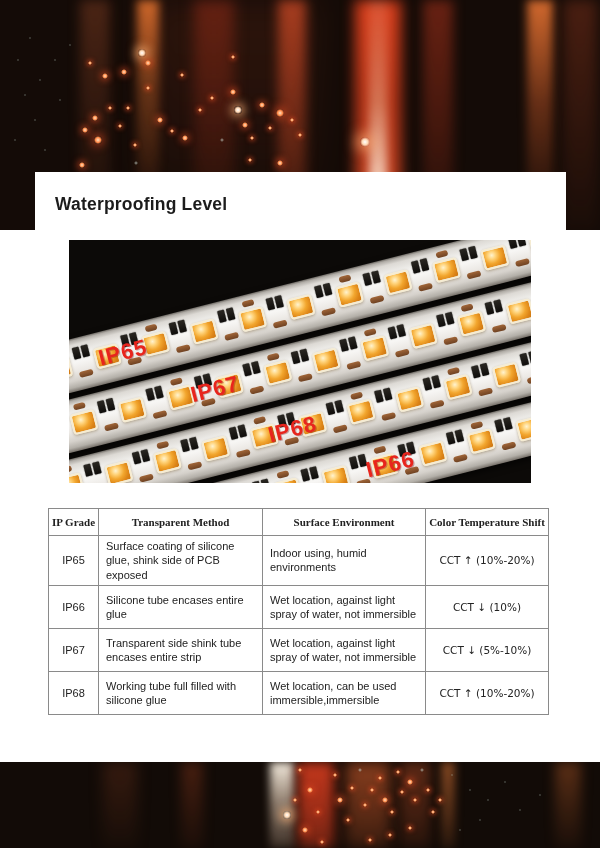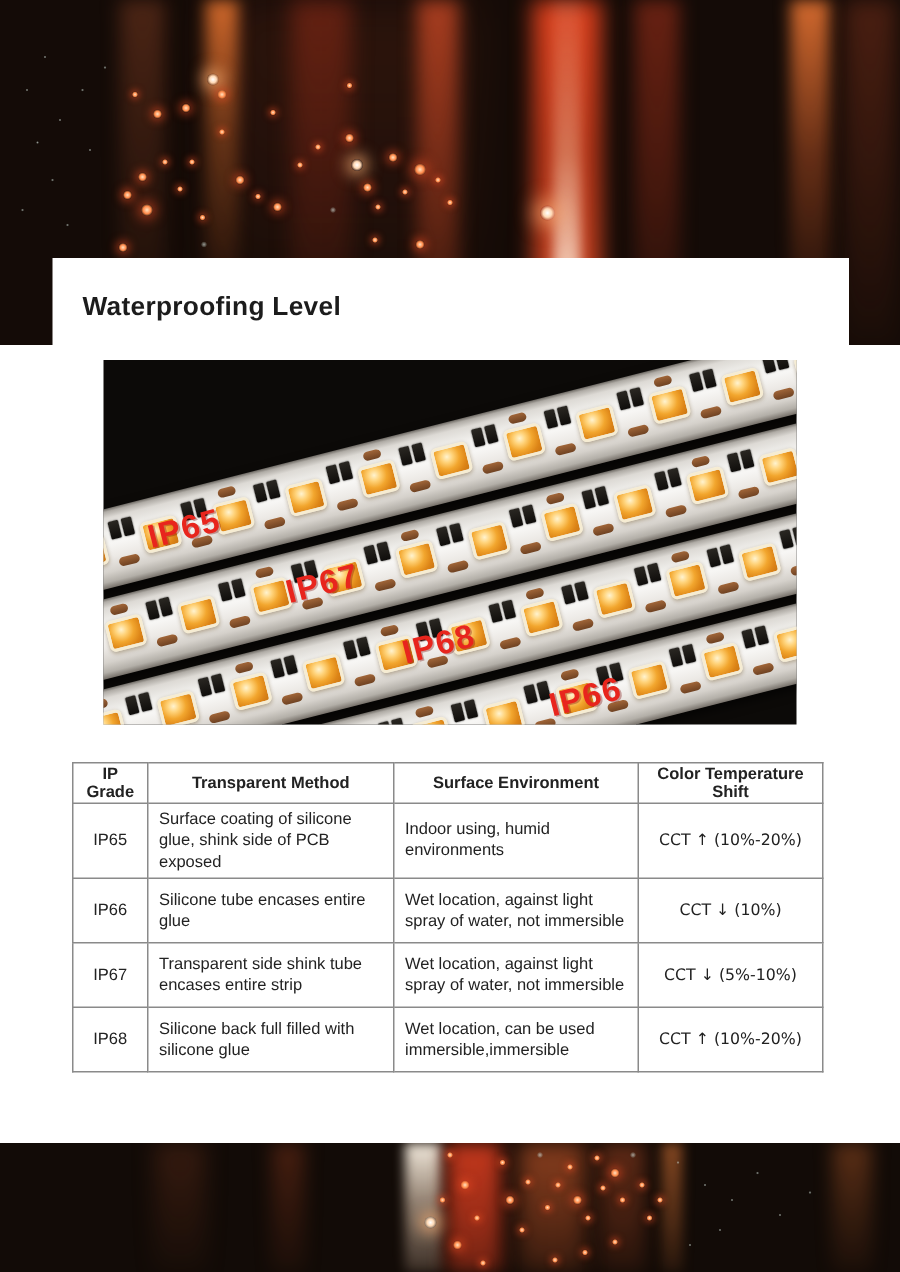--- a/index.html
+++ b/index.html
@@ -57,21 +57,21 @@
     color:#e8251d;text-shadow:1px 1px 0 rgba(120,10,10,.35);
   }
   
   .ip-table{
     position:absolute;left:48px;top:508px;width:500px;
     border-collapse:collapse;table-layout:fixed;
     font-size:11px;color:#222;
   }
   .ip-table th,.ip-table td{border:1px solid #8a8a8a;}
   .ip-table thead tr{height:27px;}
-  .ip-table thead th{font-weight:700;text-align:center;padding:0 2px;font-size:11px;}
+  .ip-table thead th{font-weight:700;text-align:center;padding:0 2px;font-size:11px;font-family:Liberation Serif, serif;}
   .ip-table tbody tr{height:43px;}
   .ip-table tbody tr:first-child{height:25px;}
   .cell-grade{text-align:center;padding:0 2px;}
   .cell-method,.cell-env{text-align:left;padding:3px 7px;line-height:1.3;vertical-align:middle;}
   .cell-shift{text-align:center;padding:0 2px;font-family:"DejaVu Sans","Liberation Sans",sans-serif;font-size:10.5px;}
 </style>
 </head>
 <body>
 
 <div class="art header">
@@ -340,21 +340,21 @@
       <td class="cell-shift">CCT ↓ (10%)</td>
     </tr>
     <tr>
       <td class="cell-grade">IP67</td>
       <td class="cell-method">Transparent side shink tube encases entire strip</td>
       <td class="cell-env">Wet location, against light spray of water, not immersible</td>
       <td class="cell-shift">CCT ↓ (5%-10%)</td>
     </tr>
     <tr>
       <td class="cell-grade">IP68</td>
-      <td class="cell-method">Silicone back full filled with silicone glue</td>
+      <td class="cell-method">Working tube full filled with silicone glue</td>
       <td class="cell-env">Wet location, can be used immersible,immersible</td>
       <td class="cell-shift">CCT ↑ (10%-20%)</td>
     </tr>
   </tbody>
 </table>
 
 <div class="art footer">
     <div class="streak" style="left: 103px; width: 34px; background: linear-gradient(rgba(120, 55, 30, 0.35) 0%, rgba(120, 55, 30, 0.18) 60%, rgba(120, 55, 30, 0.05) 100%); filter: blur(7px);"></div>
     <div class="streak" style="left: 181px; width: 22px; background: linear-gradient(rgba(150, 60, 30, 0.4) 0%, rgba(150, 60, 30, 0.2) 60%, rgba(150, 60, 30, 0.08) 100%); filter: blur(6px);"></div>
     <div class="streak" style="left: 270px; width: 24px; background: linear-gradient(rgba(255, 246, 232, 0.95) 0%, rgba(255, 230, 205, 0.55) 45%, rgba(240, 200, 170, 0.18) 100%); filter: blur(4px);"></div>

